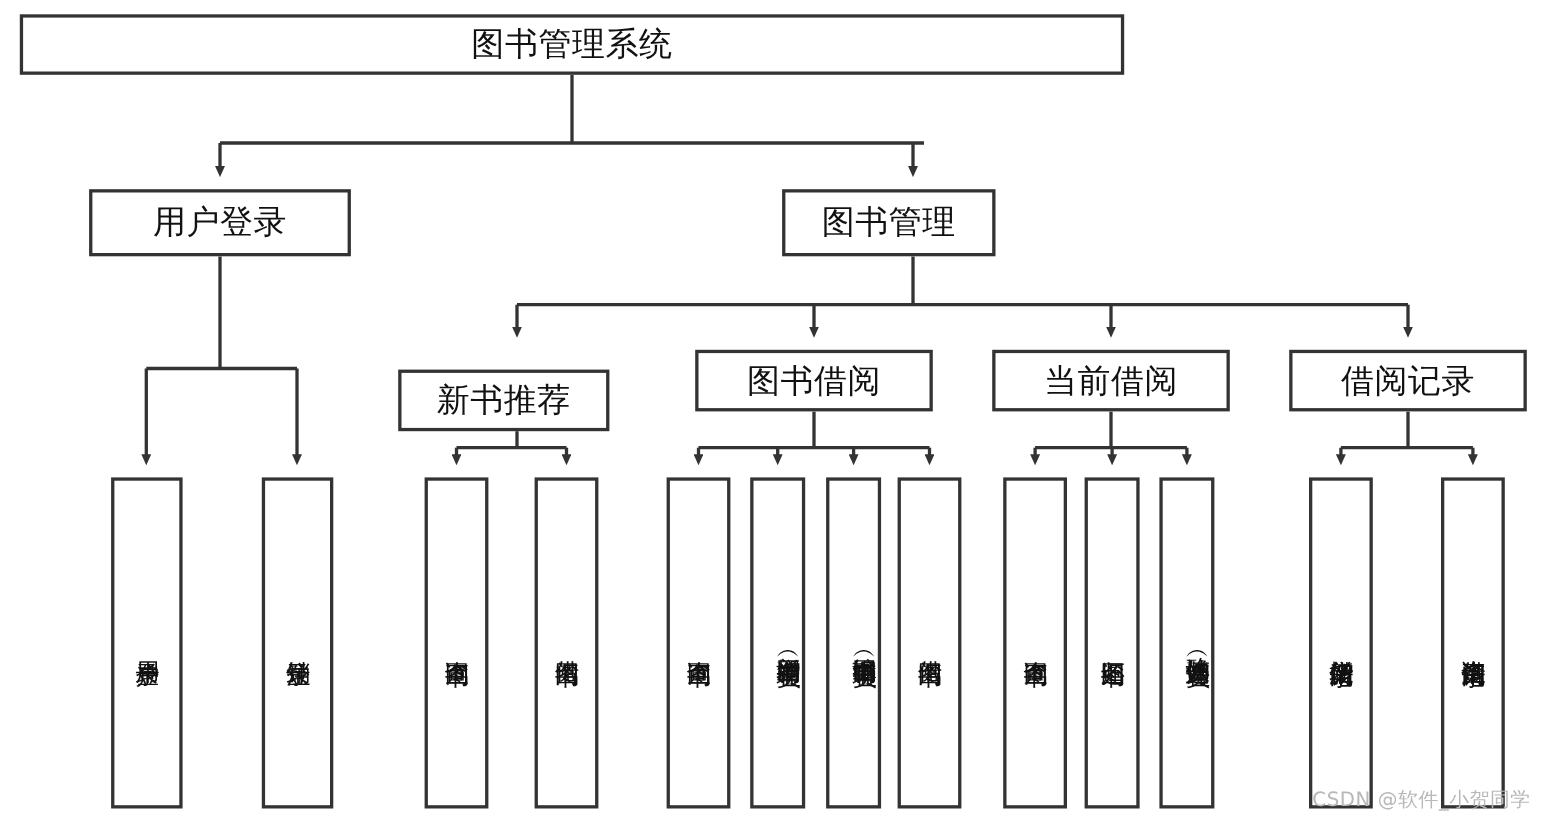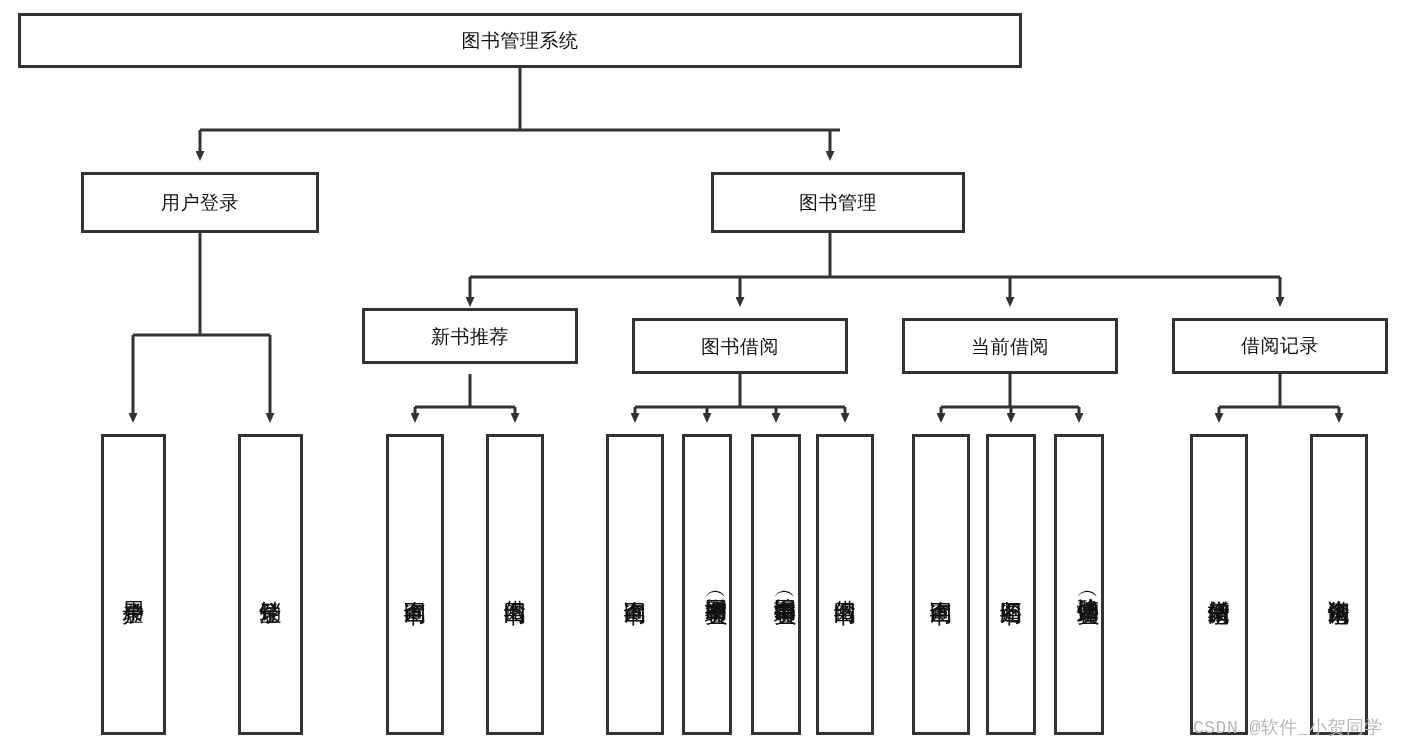--- a/index.html
+++ b/index.html
@@ -29,21 +29,21 @@
     position: absolute;
     box-sizing: border-box;
     border: 3px solid #333333;
     background: #ffffff;
     display: flex;
     align-items: center;
     justify-content: center;
     color: #111111;
   }
   .node-h {
-    font-size: 19px;
+    font-size: 30px;
     line-height: 1.1;
     letter-spacing: 0.5px;
   }
   .node-v {
     writing-mode: vertical-rl;
     text-orientation: upright;
     font-size: 22px;
     line-height: 1.15;
     letter-spacing: 1px;
     padding: 4px 0;
@@ -115,25 +115,25 @@
     </g>
   </svg>
 
   <div class="node node-h" style="left:18px; top:13px; width:1004px; height:55px;">
     <span>图书管理系统</span>
   </div>
 
   <div class="node node-h" style="left:81px; top:172px; width:238px; height:61px;">
     <span>用户登录</span>
   </div>
-  <div class="node node-h" style="left:711px; top:172px; width:254px; height:61px;">
+  <div class="node node-h" style="left:711px; top:172px; width:194px; height:61px;">
     <span>图书管理</span>
   </div>
 
-  <div class="node node-h" style="left:362px; top:308px; width:216px; height:56px;">
+  <div class="node node-h" style="left:362px; top:336px; width:192px; height:56px;">
     <span>新书推荐</span>
   </div>
   <div class="node node-h" style="left:902px; top:318px; width:216px; height:56px;">
     <span>当前借阅</span>
   </div>
   <div class="node node-h" style="left:632px; top:318px; width:216px; height:56px;">
     <span>图书借阅</span>
   </div>
   <div class="node node-h" style="left:1172px; top:318px; width:216px; height:56px;font-family:Liberation Serif, serif;">
     <span>借阅记录</span>
@@ -176,17 +176,17 @@
     <span>确认归还（管理员）</span>
   </div>
 
   <div class="node node-v" style="left:1190px; top:434px; width:58px; height:301px;">
     <span>新增借阅记录</span>
   </div>
   <div class="node node-v" style="left:1310px; top:434px; width:58px; height:301px;">
     <span>查询借阅记录</span>
   </div>
 
-  <div class="watermark" style="left:1193px; top:715px;font-family:Liberation Mono, monospace;">
+  <div class="watermark" style="left:1193px; top:715px;">
     <span>CSDN @软件_小贺同学</span>
   </div>
 
 </div>
 
 </body></html>

